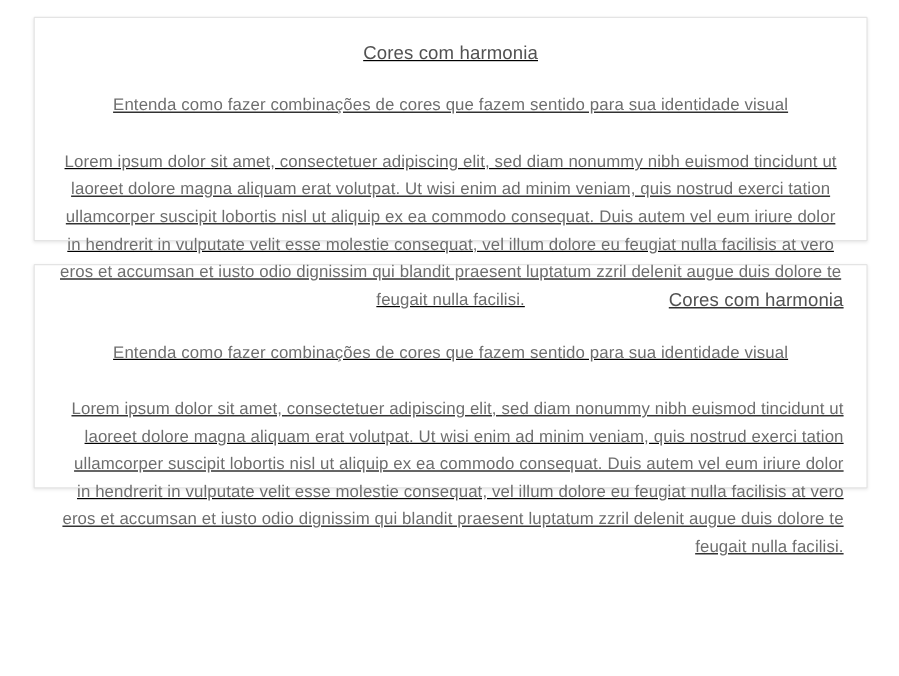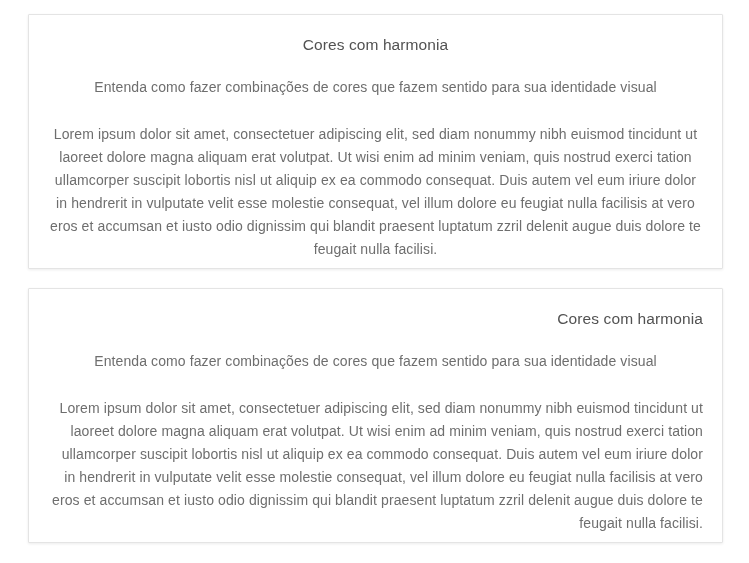--- a/index.html
+++ b/index.html
@@ -20,22 +20,23 @@
   .page {
     width: 749px;
     height: 563px;
     padding: 14px 26px 20px 28px;
   }
   .card {
     background: var(--card-bg);
     border: 1px solid var(--card-border);
     border-radius: 1px;
     box-shadow: 0 1px 3px rgba(0,0,0,0.08);
-    height: 255px;
+    height: 187px;
     padding: 18px 19px 10px 19px;
+    text-decoration: underline;
   }
   .card + .card { margin-top: 19px; }
   .align-center { text-align: center; }
   .align-right  { text-align: right; }
   .card-title {
     font-size: 15.5px;
     font-weight: 400;
     line-height: 23px;
     color: var(--title-color);
     margin-bottom: 20px;

